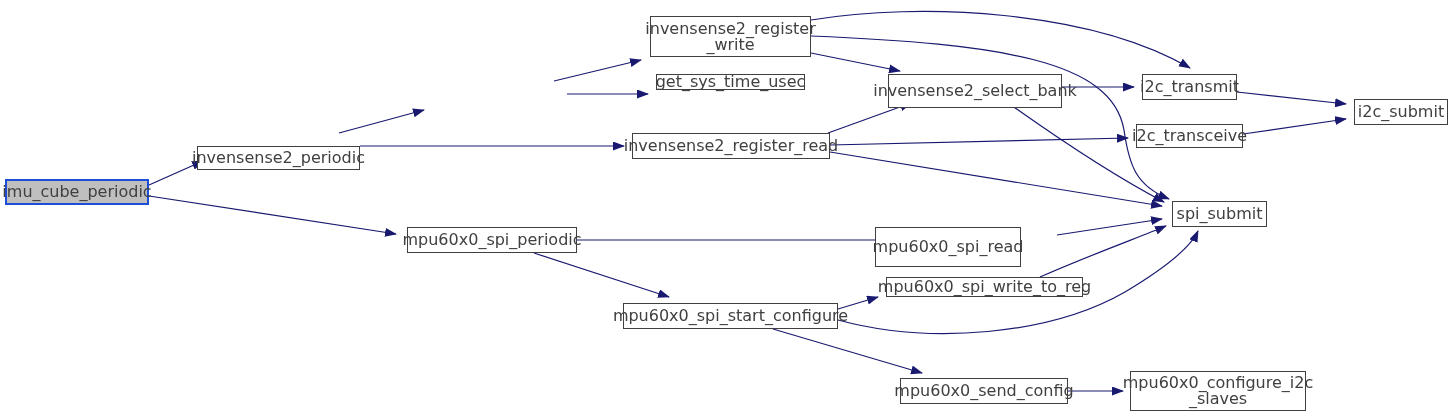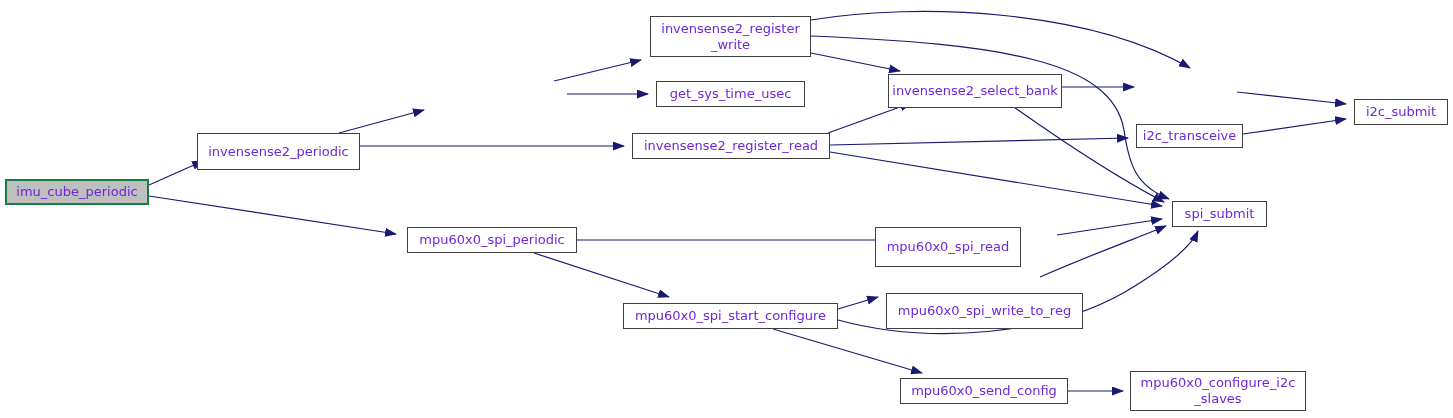--- a/index.html
+++ b/index.html
@@ -9,34 +9,34 @@
     background:#ffffff;
     font-family:"DejaVu Sans","Liberation Sans",sans-serif;
     overflow:hidden;
   }
   #edges{position:absolute;left:0;top:0;width:1453px;height:418px;}
   .node{
     position:absolute;
     box-sizing:border-box;
     border:1px solid #404040;
     background:#ffffff;
-    color:#6d28d9;
-    font-size:13px;
+    color:#404040;
+    font-size:16px;
     line-height:16px;
     display:flex;
     align-items:center;
     justify-content:center;
     text-align:center;
     white-space:pre-line;
     cursor:pointer;
     z-index:2;
   }
   .node.highlight{
     background:#bfbfbf;
-    border:2px solid #15803d;
+    border:2px solid #1d4ed8;
   }
 </style>
 </head>
 <body>
 
 <div id="canvas">
 
   <svg id="edges" width="1453" height="418" viewBox="0 0 1453 418">
     <defs>
       <marker id="arrow" markerUnits="userSpaceOnUse" markerWidth="12" markerHeight="9" refX="11" refY="4.5" orient="auto">
@@ -65,30 +65,31 @@
       <path d="M1057,235 L1162,219" marker-end="url(#arrow)"></path>
       <path d="M838,309 L878,297" marker-end="url(#arrow)"></path>
       <path d="M838,320 C930,345 1050,335 1125,292 C1172,264 1192,244 1198,231" marker-end="url(#arrow)"></path>
       <path d="M773,329 L922,373" marker-end="url(#arrow)"></path>
       <path d="M1040,277 C1095,253 1140,237 1166,226" marker-end="url(#arrow)"></path>
       <path d="M1068,391 L1123,391" marker-end="url(#arrow)"></path>
     </g>
   </svg>
 
   <div class="node highlight" style="left:5px;top:179px;width:144px;height:26px">imu_cube_periodic</div>
-  <div class="node" style="left:197px;top:133px;width:163px;height:37px">invensense2_periodic</div>
+  <div class="node" style="left:197px;top:146px;width:163px;height:24px">invensense2_periodic</div>
   <div class="node" style="left:650px;top:16px;width:161px;height:41px">invensense2_register
 _write</div>
-  <div class="node" style="left:656px;top:81px;width:149px;height:26px">get_sys_time_usec</div>
+  <div class="node" style="left:656px;top:74px;width:149px;height:16px">get_sys_time_usec</div>
   <div class="node" style="left:632px;top:133px;width:198px;height:26px">invensense2_register_read</div>
   <div class="node" style="left:888px;top:74px;width:174px;height:34px">invensense2_select_bank</div>
+  <div class="node" style="left:1142px;top:74px;width:95px;height:26px">i2c_transmit</div>
   <div class="node" style="left:1136px;top:124px;width:107px;height:24px">i2c_transceive</div>
   <div class="node" style="left:1354px;top:99px;width:94px;height:26px">i2c_submit</div>
   <div class="node" style="left:1172px;top:201px;width:95px;height:26px">spi_submit</div>
   <div class="node" style="left:407px;top:227px;width:170px;height:26px">mpu60x0_spi_periodic</div>
   <div class="node" style="left:875px;top:227px;width:146px;height:40px">mpu60x0_spi_read</div>
-  <div class="node" style="left:886px;top:293px;width:197px;height:36px">mpu60x0_spi_write_to_reg</div>
+  <div class="node" style="left:886px;top:277px;width:197px;height:20px">mpu60x0_spi_write_to_reg</div>
   <div class="node" style="left:623px;top:303px;width:215px;height:26px">mpu60x0_spi_start_configure</div>
   <div class="node" style="left:900px;top:378px;width:168px;height:26px">mpu60x0_send_config</div>
   <div class="node" style="left:1130px;top:371px;width:176px;height:40px">mpu60x0_configure_i2c
 _slaves</div>
 
 </div>
 
 </body></html>

